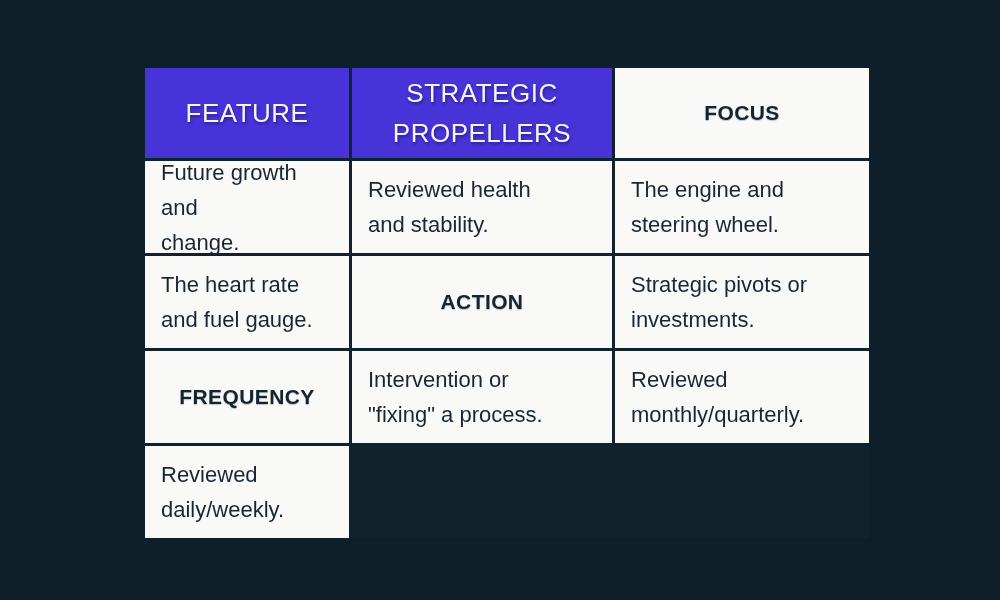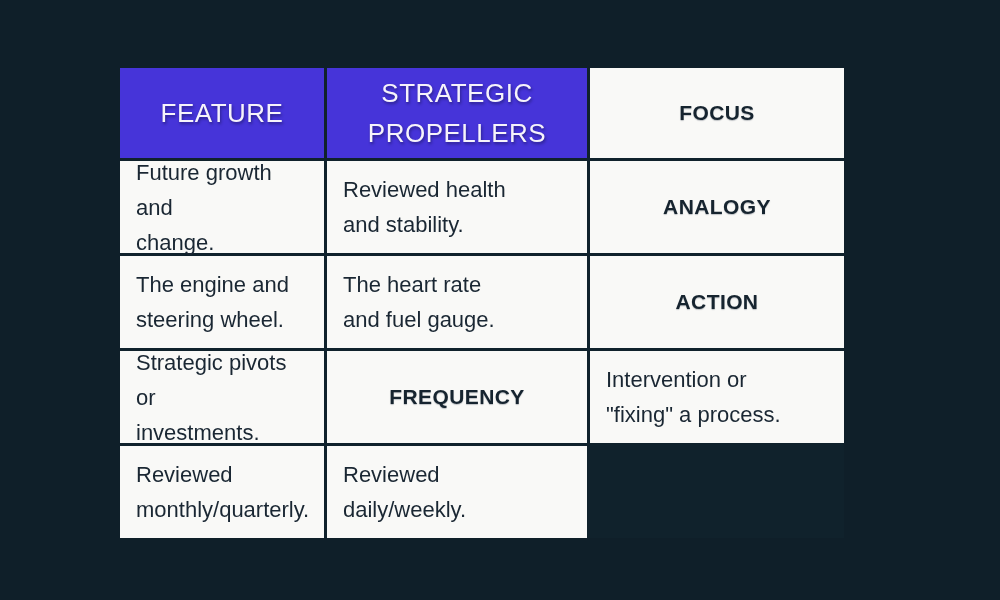--- a/index.html
+++ b/index.html
@@ -9,21 +9,21 @@
   .stage {
     position: relative;
     width: 1000px;
     height: 600px;
     background: #0f1f29;
     overflow: hidden;
     font-family: "Liberation Sans", sans-serif;
   }
   .table {
     position: absolute;
-    left: 120px;
+    left: 145px;
     top: 68px;
     display: grid;
     grid-template-columns: 204px 260px 254px;
     grid-template-rows: 90px 92px 92px 92px 92px;
     gap: 3px;
     background: #10222c;
   }
   .cell {
     display: flex;
     align-items: center;
@@ -71,21 +71,20 @@
     <div class="cell hcell">FEATURE</div>
     <div class="cell hcell">STRATEGIC
 PROPELLERS</div>
 
     <div class="cell fcell">FOCUS</div>
     <div class="cell tcell">Future growth and
 change.</div>
     <div class="cell tcell">Reviewed health
 and stability.</div>
 
-    <div class="cell fcell">ANALOGY</div>
     <div class="cell tcell">The engine and
 steering wheel.</div>
     <div class="cell tcell">The heart rate
 and fuel gauge.</div>
 
     <div class="cell fcell">ACTION</div>
     <div class="cell tcell">Strategic pivots or
 investments.</div>
     <div class="cell fcell">FREQUENCY</div>
 

